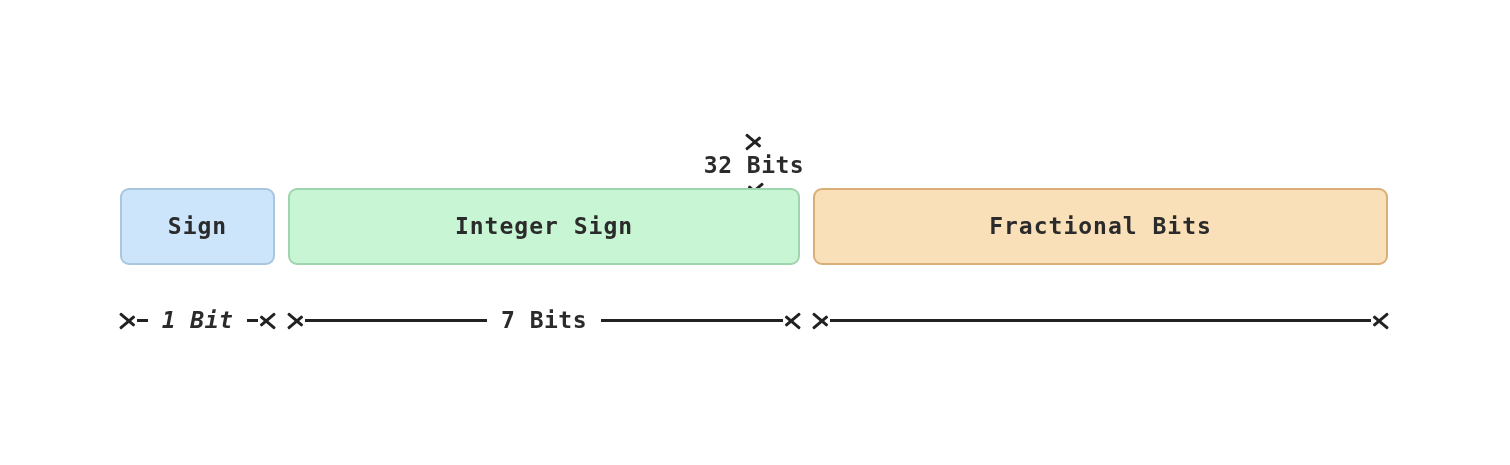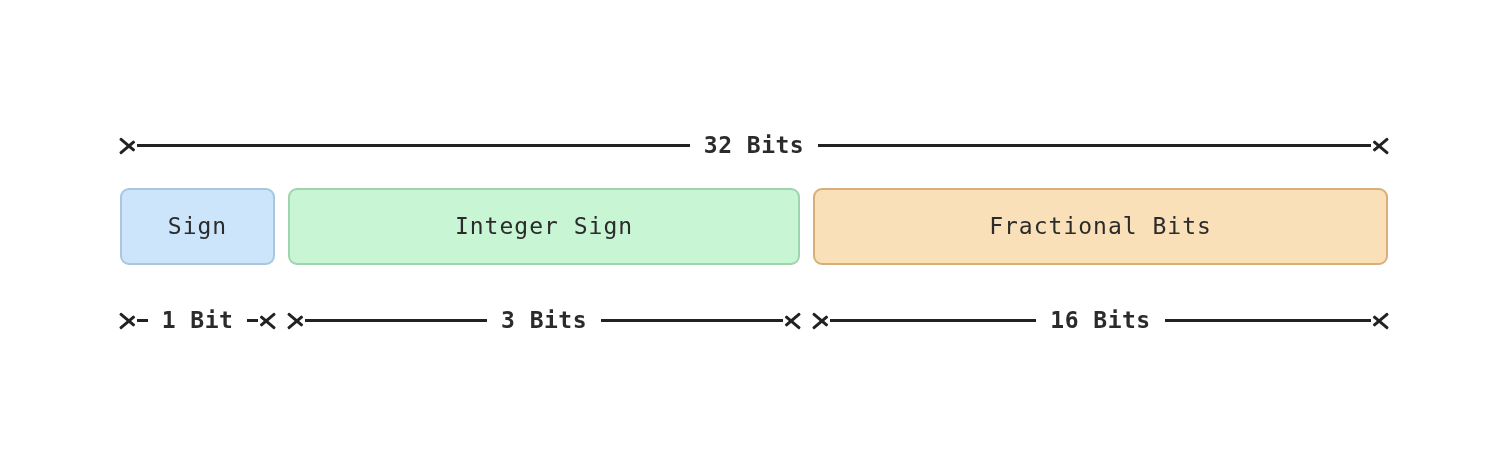--- a/index.html
+++ b/index.html
@@ -95,69 +95,68 @@
     box-sizing: border-box;
     border-radius: 9px;
     border-width: 2px;
     border-style: solid;
     display: flex;
     align-items: center;
     justify-content: center;
   }
   .field-label {
     font-size: 23px;
-    font-weight: normal;
+    font-weight: bold;
     color: #2b2b2b;
     letter-spacing: 1px;
     white-space: nowrap;
     line-height: 1;
   }
 </style>
 </head>
 <body>
 
 <div id="canvas" style="background: rgb(255, 255, 255);">
 
-  <div class="arrow-row" id="total-arrow" style="left:120px; top:128px; width:1268px;">
+  <div class="arrow-row" id="total-arrow" style="left:120px; top:128px; width:1268px;flex-direction:column;">
     <div class="head left"></div>
     <div class="arrow-line"></div>
     <div class="arrow-label">32 Bits</div>
     <div class="arrow-line"></div>
     <div class="head right"></div>
   </div>
 
   <div class="field-box" id="box-0" style="left: 120px; width: 155px; background: rgb(204, 229, 251); border-color: rgb(168, 198, 224);">
     <span class="field-label">Sign</span>
   </div>
 
   <div class="field-box" id="box-1" style="left: 288px; width: 512px; background: rgb(200, 245, 212); border-color: rgb(158, 212, 174);">
     <span class="field-label">Integer Sign</span>
   </div>
 
   <div class="field-box" id="box-2" style="left: 813px; width: 575px; background: rgb(250, 224, 184); border-color: rgb(217, 174, 119);">
     <span class="field-label">Fractional Bits</span>
   </div>
 
-  <div class="arrow-row" id="field-arrow-0" style="top: 303px; left: 120px; width: 155px;">
+  <div class="arrow-row" id="field-arrow-0" style="top: 303px; left: 120px; width: 155px; font-style: italic;">
     <div class="head left"></div>
     <div class="arrow-line"></div>
     <div class="arrow-label">1 Bit</div>
     <div class="arrow-line"></div>
     <div class="head right"></div>
   </div>
 
   <div class="arrow-row" id="field-arrow-1" style="top: 303px; left: 288px; width: 512px;">
     <div class="head left"></div>
     <div class="arrow-line"></div>
-    <div class="arrow-label">3 Bits</div>
+    <div class="arrow-label">7 Bits</div>
     <div class="arrow-line"></div>
     <div class="head right"></div>
   </div>
 
   <div class="arrow-row" id="field-arrow-2" style="top: 303px; left: 813px; width: 575px;">
     <div class="head left"></div>
     <div class="arrow-line"></div>
-    <div class="arrow-label">16 Bits</div>
     <div class="arrow-line"></div>
     <div class="head right"></div>
   </div>
 
 </div>
 
 </body></html>

